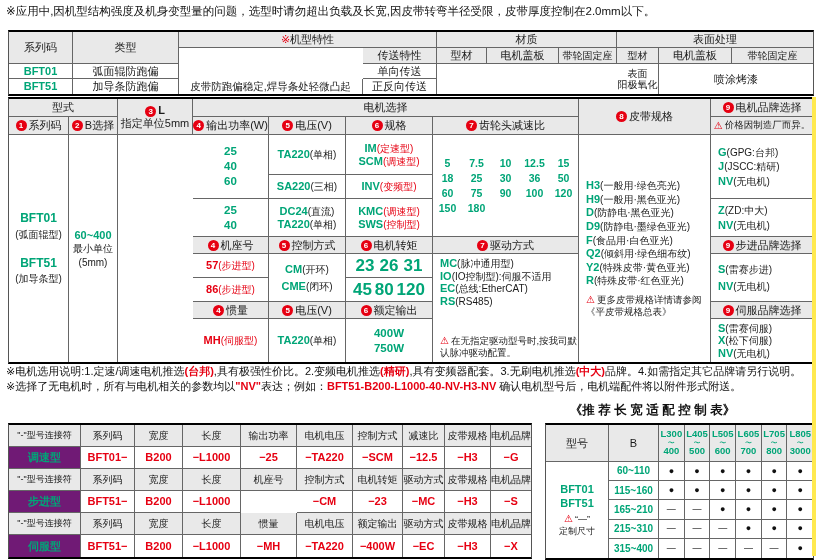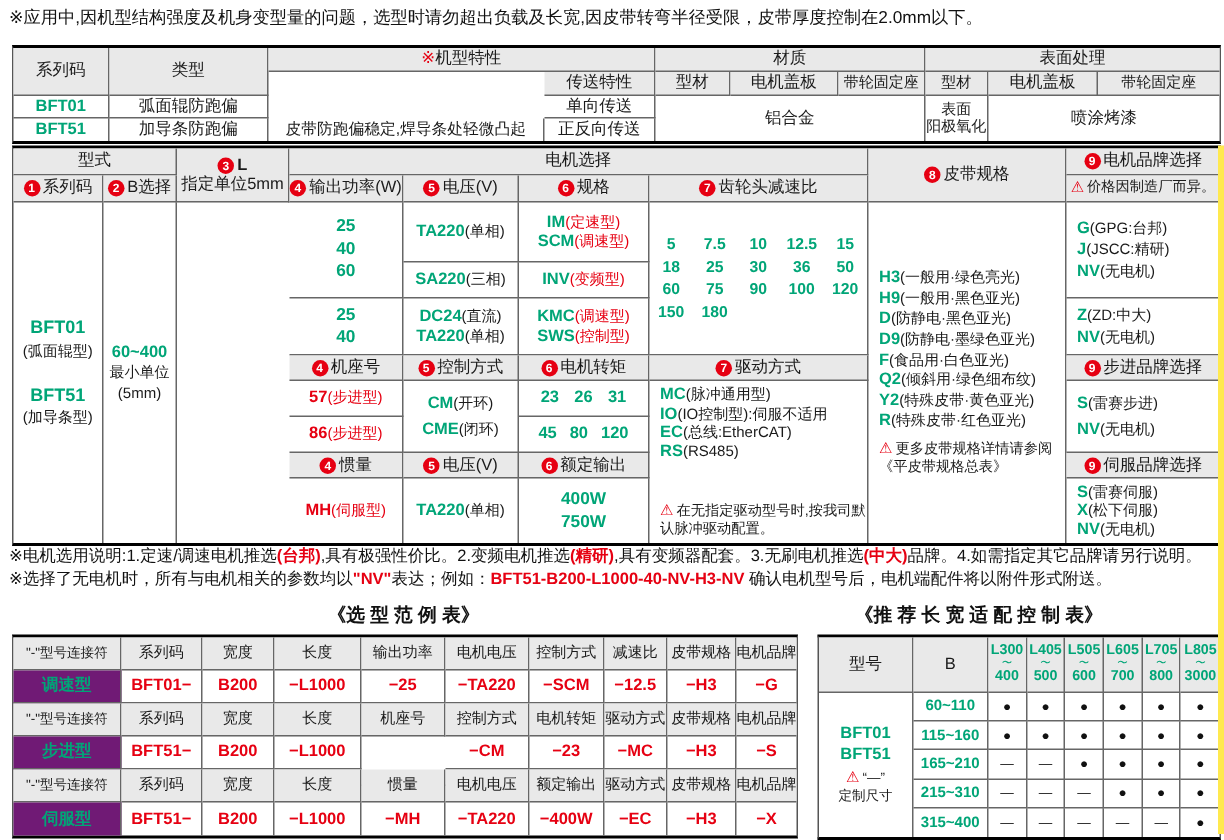--- a/index.html
+++ b/index.html
@@ -29,21 +29,21 @@
   .codeline .code.r{color:var(--red);}
   .codeline .desc{font-size:10px;color:#1a1a1a;}
   .codeline .desc.r{color:var(--red);}
   .topnote{left:6px;top:4px;font-size:11.5px;color:#111;white-space:nowrap;}
   .title{font-size:12.5px;font-weight:bold;color:#111;text-align:center;}
   .note-line{font-size:11px;line-height:14px;white-space:nowrap;color:#111;}
   .note-line .r{color:var(--red);font-weight:bold;}
   .gearrow{display:flex;width:100%;justify-content:space-evenly;}
   .gearrow span{color:var(--teal);font-weight:bold;font-size:10.5px;width:20%;text-align:center;}
   .numsrow{display:flex;width:90%;justify-content:space-evenly;}
-  .numsrow span{color:var(--teal);font-weight:bold;font-size:11px;}
+  .numsrow span{color:var(--teal);font-weight:bold;font-size:17px;}
   .stack span{display:block;color:var(--teal);font-weight:bold;font-size:11.5px;line-height:15px;}
   .leftlist{align-items:flex-start !important;padding-left:7px;}
   .exh{background:#e9e9e9;font-size:10px;}
   .exh.first{font-size:9px;}
   .exl{background:#701a75;color:var(--teal);font-weight:bold;font-size:11px;}
   .exv{color:var(--red);font-weight:bold;font-size:11px;white-space:nowrap;}
   .cth{background:#e9e9e9;font-size:11px;}
   .ctl{background:#e9e9e9;flex-direction:column;line-height:10px;}
   .ctl .lf,.ctl .lt{color:var(--teal);font-weight:bold;font-size:9.5px;}
   .ctl .tl{color:var(--teal);font-size:7px;line-height:6px;}
@@ -75,21 +75,20 @@
     <div class="hd" style="grid-area:2/9/3/10;">电机盖板</div>
     <div class="hd small ncr" style="grid-area:2/10/3/11;">带轮固定座</div>
 
     <div class="tc" style="grid-area:3/1/4/2;">BFT01</div>
     <div style="grid-area:3/2/4/3;">弧面辊防跑偏</div>
     <div style="grid-area:3/4/4/5;">单向传送</div>
     <div class="tc nbb" style="grid-area:4/1/5/2;">BFT51</div>
     <div class="nbb" style="grid-area:4/2/5/3;">加导条防跑偏</div>
     <div class="nbb" style="grid-area:4/3/5/4;font-size:10.5px;">皮带防跑偏稳定,焊导条处轻微凸起</div>
     <div class="nbb" style="grid-area:4/4/5/5;">正反向传送</div>
-    <div class="nbb" style="grid-area:3/5/5/8;">铝合金</div>
     <div class="col nbb small" style="grid-area:3/8/5/9;">
       <span>表面</span>
       <span>阳极氧化</span>
     </div>
     <div class="nbb ncr" style="grid-area:3/9/5/11;">喷涂烤漆</div>
   </div>
 
   <div class="abs gtable" style="left:8px;top:97px;grid-template-columns:60px 49px 75px 76px 77px 87px 146px 132px 102px;grid-template-rows:18px 18px 40px 24px 38px 17px 24px 24px 17px 43px;font-size:11px;">
 
     <div class="hd" style="grid-area:1/1/2/3;">型式</div>
@@ -432,21 +431,20 @@
         <div class="codeline">
           <span class="code">NV</span>
           <span class="desc">(无电机)</span>
         </div>
       </div>
   </div>
 
   <div class="abs note-line" style="left:6px;top:364px;" id="note1"><span>※电机选用说明:1.定速/调速电机推选</span><span class="r">(台邦)</span><span>,具有极强性价比。2.变频电机推选</span><span class="r">(精研)</span><span>,具有变频器配套。3.无刷电机推选</span><span class="r">(中大)</span><span>品牌。4.如需指定其它品牌请另行说明。</span></div>
   <div class="abs note-line" style="left:6px;top:379px;" id="note2"><span>※选择了无电机时，所有与电机相关的参数均以</span><span class="r">"NV"</span><span>表达；例如：</span><span class="r">BFT51-B200-L1000-40-NV-H3-NV</span><span>  确认电机型号后，电机端配件将以附件形式附送。</span></div>
 
-  <div class="abs title" style="left:8px;top:402px;width:522px;">《选 型 范 例 表》</div>
   <div class="abs title" style="left:519px;top:402px;width:267px;">《推 荐 长 宽 适 配 控 制 表》</div>
 
   <div class="abs gtable" id="ext" style="left:8px;top:423px;grid-template-columns:72px 54px 48px 58px 56px 56px 50px 42px 46px 40px;grid-template-rows:repeat(6,22px);">
       <div class="exh first" style="grid-area: 1 / 1 / 2 / 2;">"-"型号连接符</div>
       <div class="exh" style="grid-area: 1 / 2 / 2 / 3;">系列码</div>
       <div class="exh" style="grid-area: 1 / 3 / 2 / 4;">宽度</div>
       <div class="exh" style="grid-area: 1 / 4 / 2 / 5;">长度</div>
       <div class="exh" style="grid-area: 1 / 5 / 2 / 6;">输出功率</div>
       <div class="exh" style="grid-area: 1 / 6 / 2 / 7;">电机电压</div>
       <div class="exh" style="grid-area: 1 / 7 / 2 / 8;">控制方式</div>

